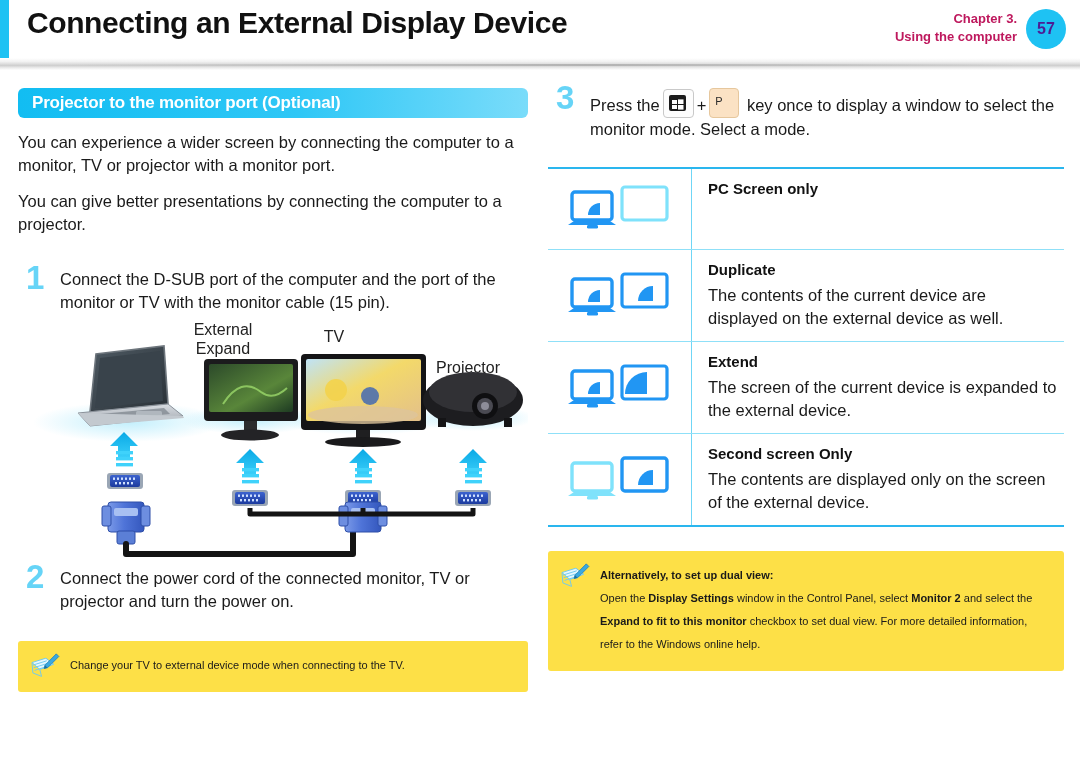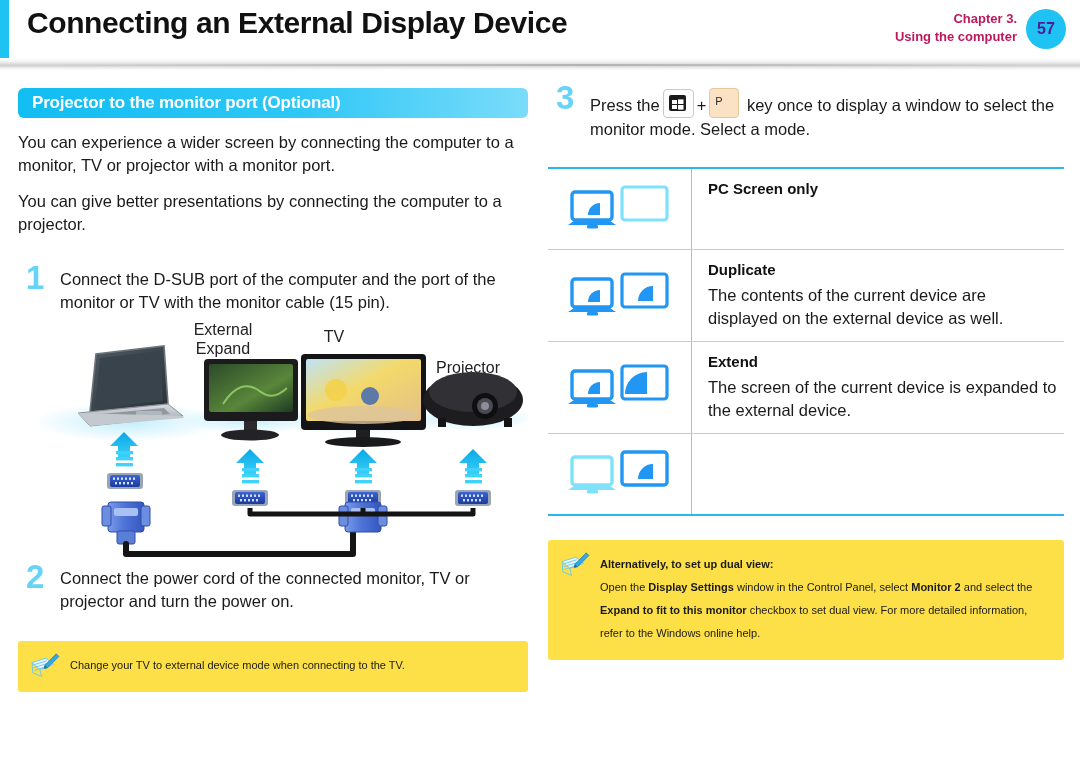--- a/index.html
+++ b/index.html
@@ -498,20 +498,24 @@
             <rect x="4" y="11" width="40" height="28" rx="3" fill="none" stroke="#7fe2fb" stroke-width="3.4"></rect>
             <path d="M0 44 L48 44 L42 40 L6 40 Z" fill="#7fe2fb"></path>
             <rect x="19" y="44" width="11" height="3.6" rx="1.4" fill="#7fe2fb"></rect>
           </g>
           <g>
             <rect x="54" y="6" width="45" height="33" rx="3" fill="none" stroke="#2196f3" stroke-width="3.4"></rect>
             <path d="M70 33 a15 15 0 0 1 15 -15 l0 15 Z" fill="#2196f3"></path>
           </g>
         </svg>
       </div>
+      <div class="mode-text-cell">
+        <div class="mode-title">Second screen Only</div>
+        <div class="mode-desc">The contents are displayed only on the screen of the external device.</div>
+      </div>
     </div>
 
   </div>
 
   <div class="note-box" style="margin-top:24px;">
     <svg class="note-icon" viewBox="0 0 34 30">
       <g stroke="#6fc9ee" stroke-width="1.1" fill="none">
         <path d="M2 11 L18 6 L27 13 L11 19 Z" fill="#e6f7fe"></path>
         <path d="M3 14 L19 9"></path>
           <path d="M4 17 L20 12"></path>

